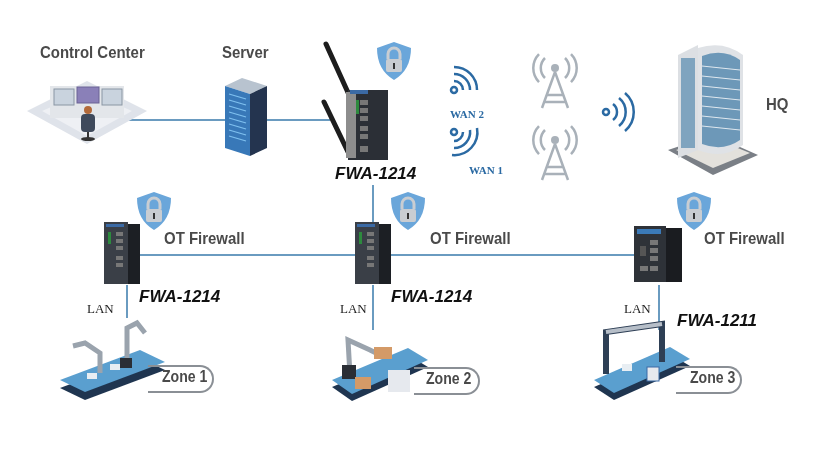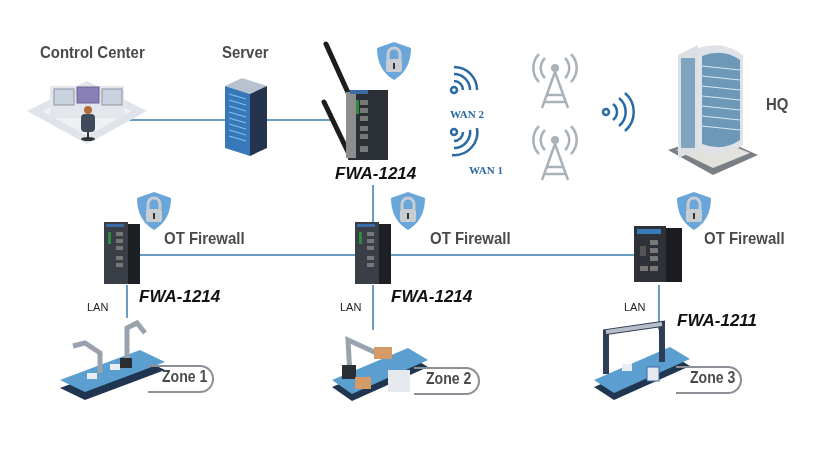--- a/index.html
+++ b/index.html
@@ -2,21 +2,21 @@
 <html><head>
 <meta charset="utf-8">
 <style>
   html, body { margin: 0; padding: 0; background: #ffffff; }
   body { width: 820px; height: 460px; position: relative; overflow: hidden;
          font-family: "Liberation Sans", sans-serif; }
   .lbl { position: absolute; font-weight: bold; color: #4a4a4a; white-space: nowrap;
          font-family: "Liberation Sans", sans-serif; transform: scaleX(0.88); transform-origin: left top; }
   .model { position: absolute; font-weight: bold; color: #111; white-space: nowrap; font-size: 17px;
            font-family: "Liberation Sans", sans-serif; font-style: italic; }
-  .lan { position: absolute; font-size: 11px; color: #222; font-family: Liberation Sans, sans-serif; text-align: center; }
+  .lan { position: absolute; font-size: 13px; color: #222; font-family: Liberation Serif, serif; text-align: center; }
   .wan { position: absolute; font-size: 11px; font-weight: bold; color: #2b6aa3;
          font-family: Liberation Serif, serif; }
   .zone-tag { position: absolute; height: 24px; border: 2px solid #8a8f95; border-left: none;
               border-radius: 0 14px 14px 0; }
   .zone-text { position: absolute; font-weight: bold; color: #4a4a4a; font-size: 16px;
                font-family: "Liberation Sans", sans-serif; transform: scaleX(0.88); transform-origin: left top; }
   svg { position: absolute; overflow: visible; }
 </style>
 </head>
 <body>

